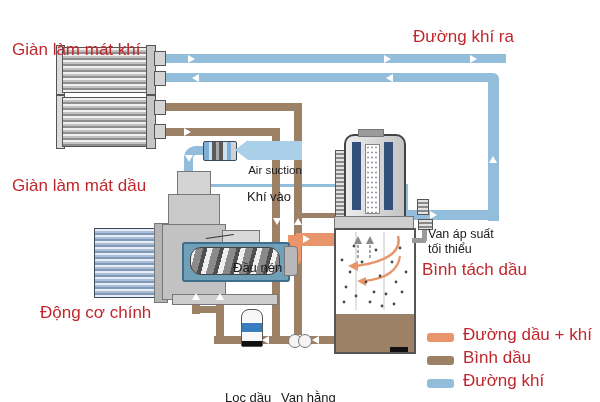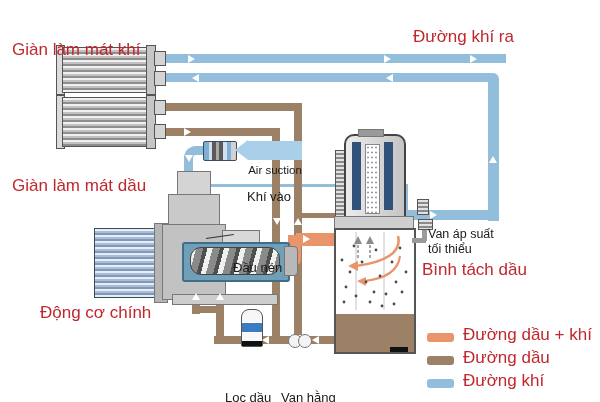--- a/index.html
+++ b/index.html
@@ -220,17 +220,17 @@
   </div>
   <div class="lbl-blk" style="left:225px;top:350px;font-size:13px;">Lọc dầu</div>
   <div class="lbl-blk" style="left:281px;top:350px;font-size:13px;line-height:16px;">
     <span>Van hằng</span><br>
     <span>chính</span>
   </div>
 
   <div class="legend-swatch sw-mix" style="left:427px;top:333px;"></div>
   <div class="lbl-red" style="left:463px;top:325px;">Đường dầu + khí</div>
   <div class="legend-swatch sw-oil" style="left:427px;top:356px;"></div>
-  <div class="lbl-red" style="left:463px;top:348px;">Đường dầu</div>
+  <div class="lbl-red" style="left:463px;top:348px;">Bình dầu</div>
   <div class="legend-swatch sw-air" style="left:427px;top:379px;"></div>
   <div class="lbl-red" style="left:463px;top:371px;">Đường khí</div>
 
 </div>
 
 </body></html>

